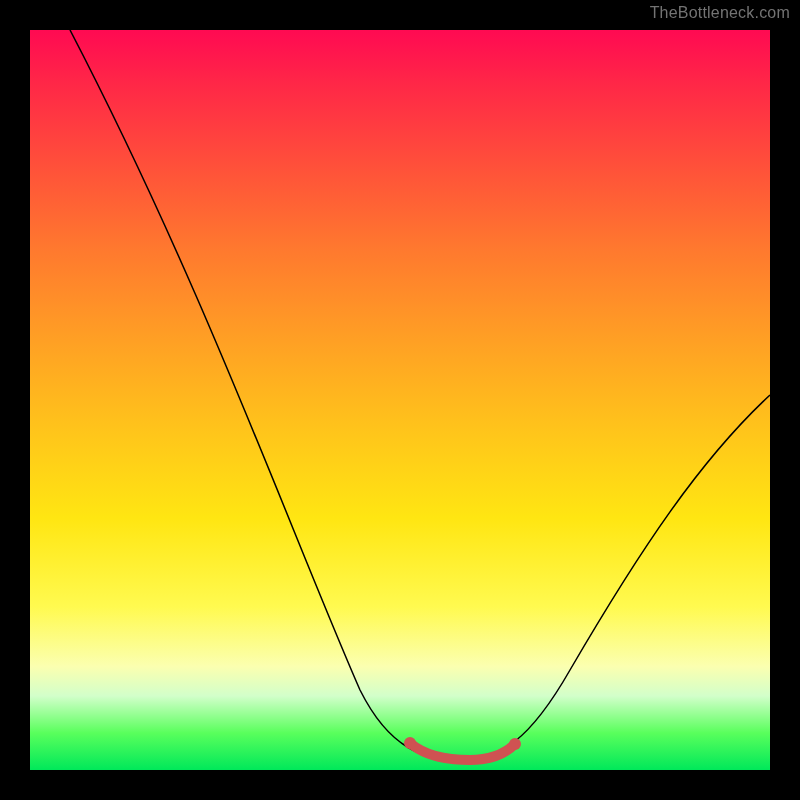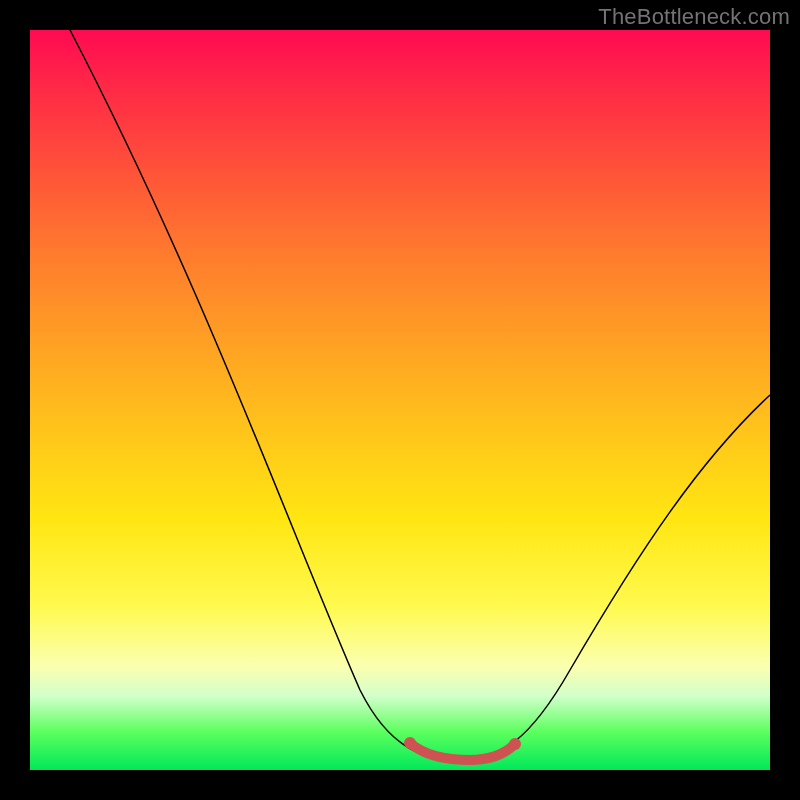--- a/index.html
+++ b/index.html
@@ -57,21 +57,21 @@
     stroke-linejoin: round;
   }
   .plot .marker-dot {
     fill: #cf5252;
   }
   .watermark {
     position: absolute;
     top: 4px;
     right: 10px;
     color: #737373;
-    font-size: 22px;
+    font-size: 16px;
     font-weight: 500;
     letter-spacing: 0.2px;
     user-select: none;
   }
 </style>
 </head>
 <body>
 
 <div class="stage">
   <div class="watermark">TheBottleneck.com</div>

